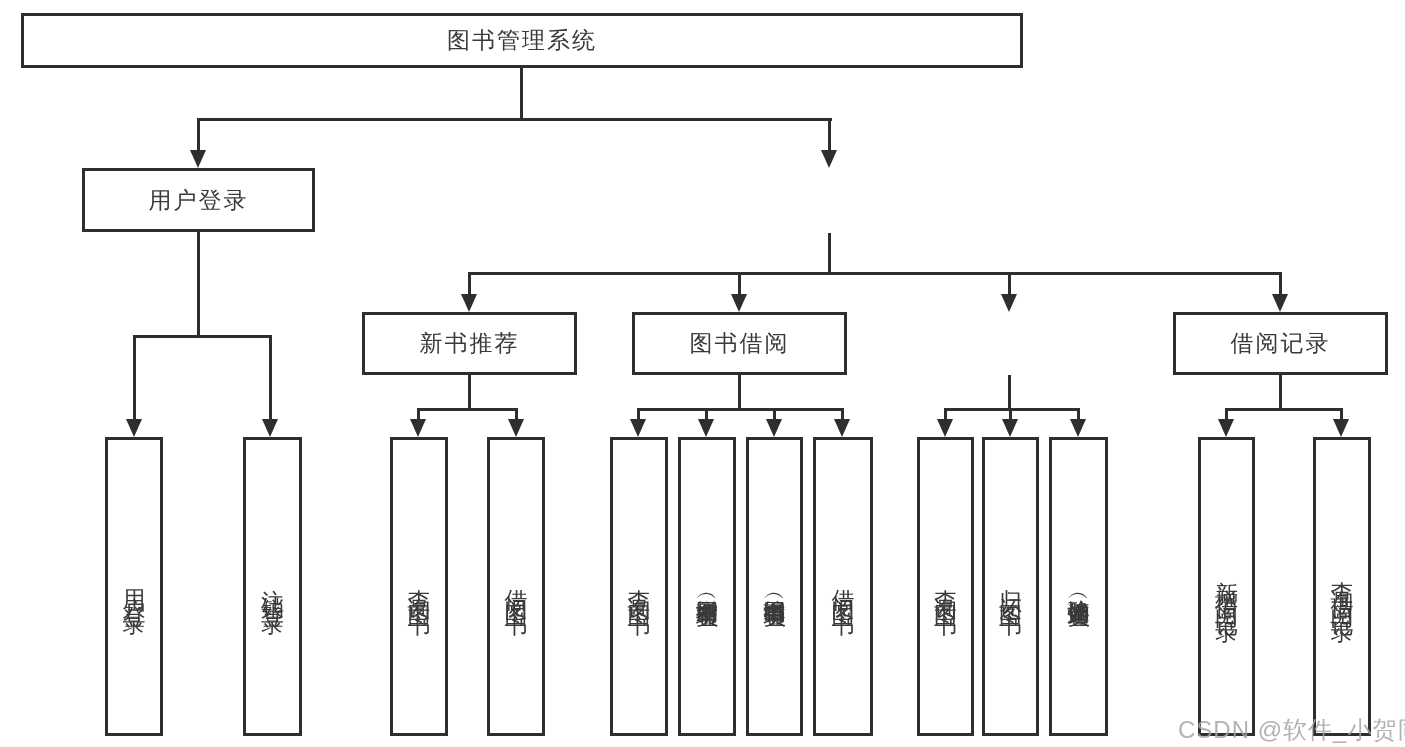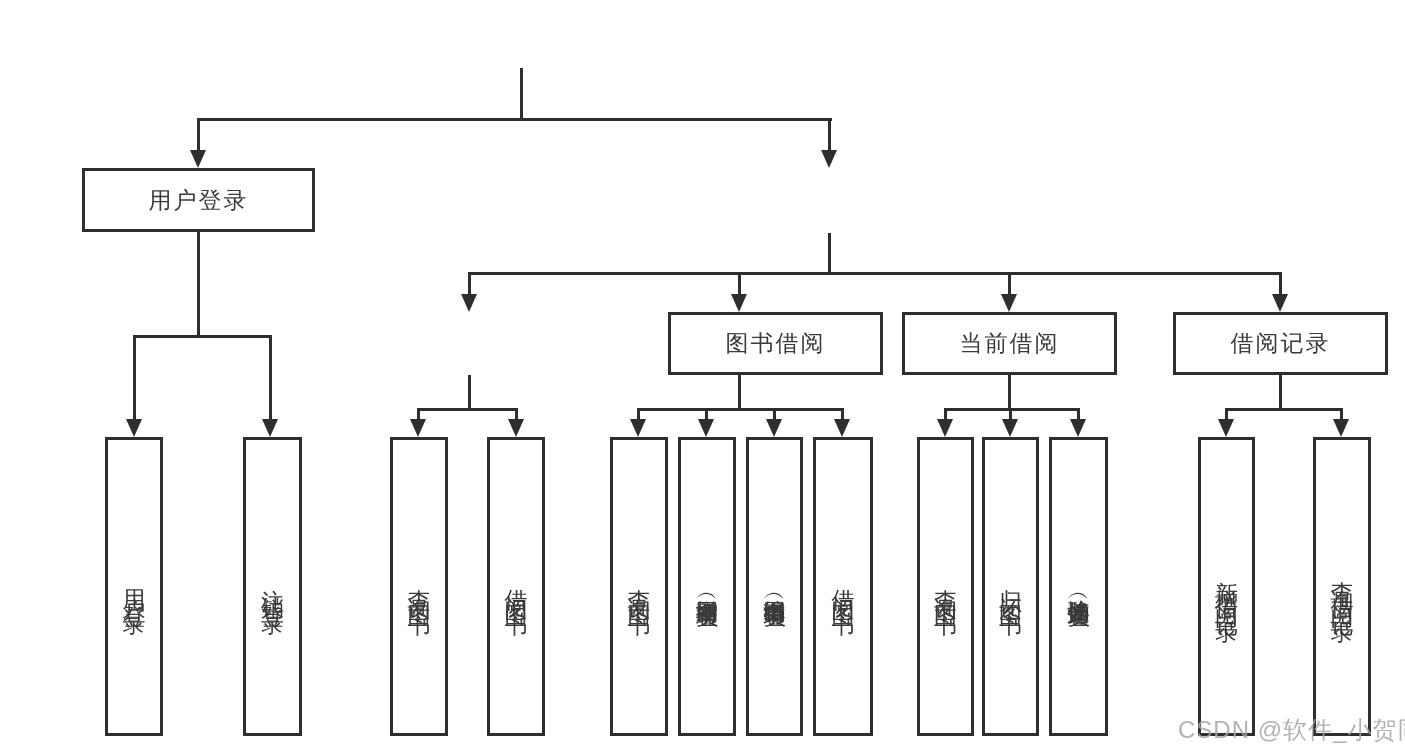--- a/index.html
+++ b/index.html
@@ -31,20 +31,23 @@
   .watermark{
     position:absolute;left:1178px;top:714px;font-size:24px;
     color:rgba(165,165,165,0.85);letter-spacing:1px;z-index:5;white-space:nowrap;
   }
 </style>
 </head>
 <body>
 
 <div class="canvas">
 
+  <div class="box box-h" style="left:21px;top:13px;width:1002px;height:55px;">
+    <span>图书管理系统</span>
+  </div>
 
   <div class="cl" style="left:520px;top:68px;width:3px;height:52px;"></div>
   <div class="cl" style="left:197px;top:118px;width:635px;height:3px;"></div>
   <div class="cl" style="left:197px;top:118px;width:3px;height:34px;"></div>
   <div class="ar" style="left:190px;top:150px;"></div>
   <div class="cl" style="left:828px;top:118px;width:3px;height:34px;"></div>
   <div class="ar" style="left:821px;top:150px;"></div>
 
   <div class="box box-h" style="left:82px;top:168px;width:233px;height:64px;">
     <span>用户登录</span>
@@ -61,25 +64,25 @@
   <div class="cl" style="left:468px;top:272px;width:813px;height:3px;"></div>
   <div class="cl" style="left:468px;top:272px;width:3px;height:22px;"></div>
   <div class="ar" style="left:461px;top:294px;"></div>
   <div class="cl" style="left:738px;top:272px;width:3px;height:22px;"></div>
   <div class="ar" style="left:731px;top:294px;"></div>
   <div class="cl" style="left:1008px;top:272px;width:3px;height:22px;"></div>
   <div class="ar" style="left:1001px;top:294px;"></div>
   <div class="cl" style="left:1279px;top:272px;width:3px;height:22px;"></div>
   <div class="ar" style="left:1272px;top:294px;"></div>
 
-  <div class="box box-h" style="left:668px;top:312px;width:215px;height:63px;">
+  <div class="box box-h" style="left:362px;top:312px;width:215px;height:63px;">
+    <span>新书推荐</span>
+  </div>
+  <div class="box box-h" style="left:632px;top:312px;width:215px;height:63px;">
     <span>图书借阅</span>
-  </div>
-  <div class="box box-h" style="left:902px;top:312px;width:215px;height:63px;">
-    <span>当前借阅</span>
   </div>
   <div class="box box-h" style="left:1173px;top:312px;width:215px;height:63px;">
     <span>借阅记录</span>
   </div>
 
   <div class="cl" style="left:468px;top:375px;width:3px;height:33px;"></div>
   <div class="cl" style="left:417px;top:408px;width:101px;height:3px;"></div>
   <div class="cl" style="left:417px;top:408px;width:3px;height:11px;"></div>
   <div class="ar" style="left:410px;top:419px;"></div>
   <div class="cl" style="left:515px;top:408px;width:3px;height:11px;"></div>

